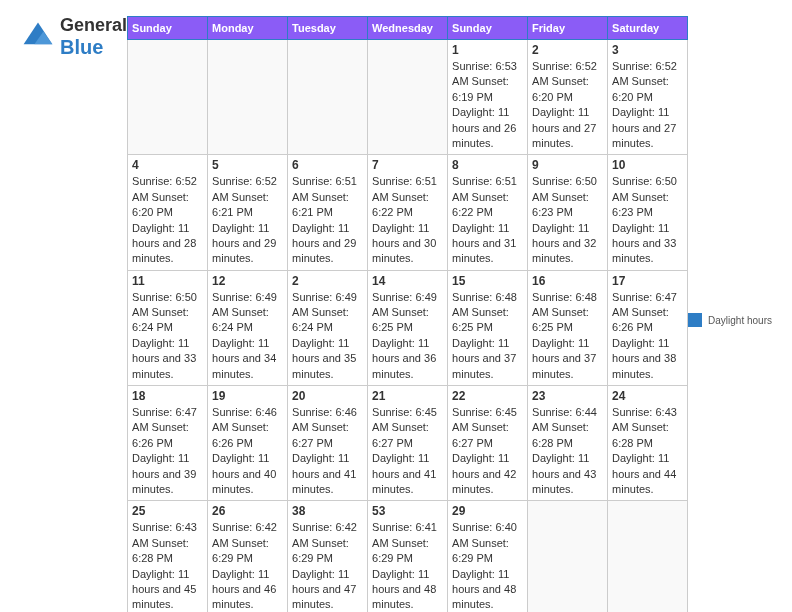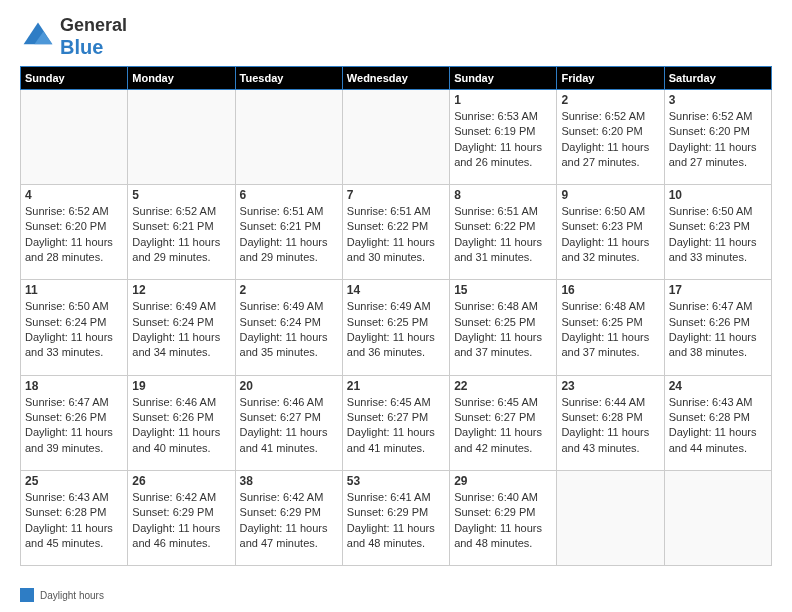--- a/index.html
+++ b/index.html
@@ -8,21 +8,20 @@
       background: #fff;
       width: 792px;
       height: 612px;
       overflow: hidden;
     }
     .page {
       width: 792px;
       height: 612px;
       padding: 16px 20px 10px 20px;
       display: flex;
-      flex-direction: column;
     }
     .header {
       display: flex;
       justify-content: space-between;
       align-items: flex-start;
       margin-bottom: 8px;
     }
     .logo {
       display: flex;
       align-items: center;
@@ -61,21 +60,21 @@
       color: #555;
     }
     .calendar {
       flex: 1;
       border-collapse: collapse;
       width: 100%;
       table-layout: fixed;
       font-size: 10px;
     }
     .calendar th {
-      background: #000000;
+      background: #8b5cf6;
       color: #fff;
       padding: 5px 4px;
       font-size: 11px;
       font-weight: bold;
       border: 1px solid #2e7dc5;
       text-align: left;
       margin-top: 36px;
     }
     .calendar td {
       border: 1px solid #ccc;

